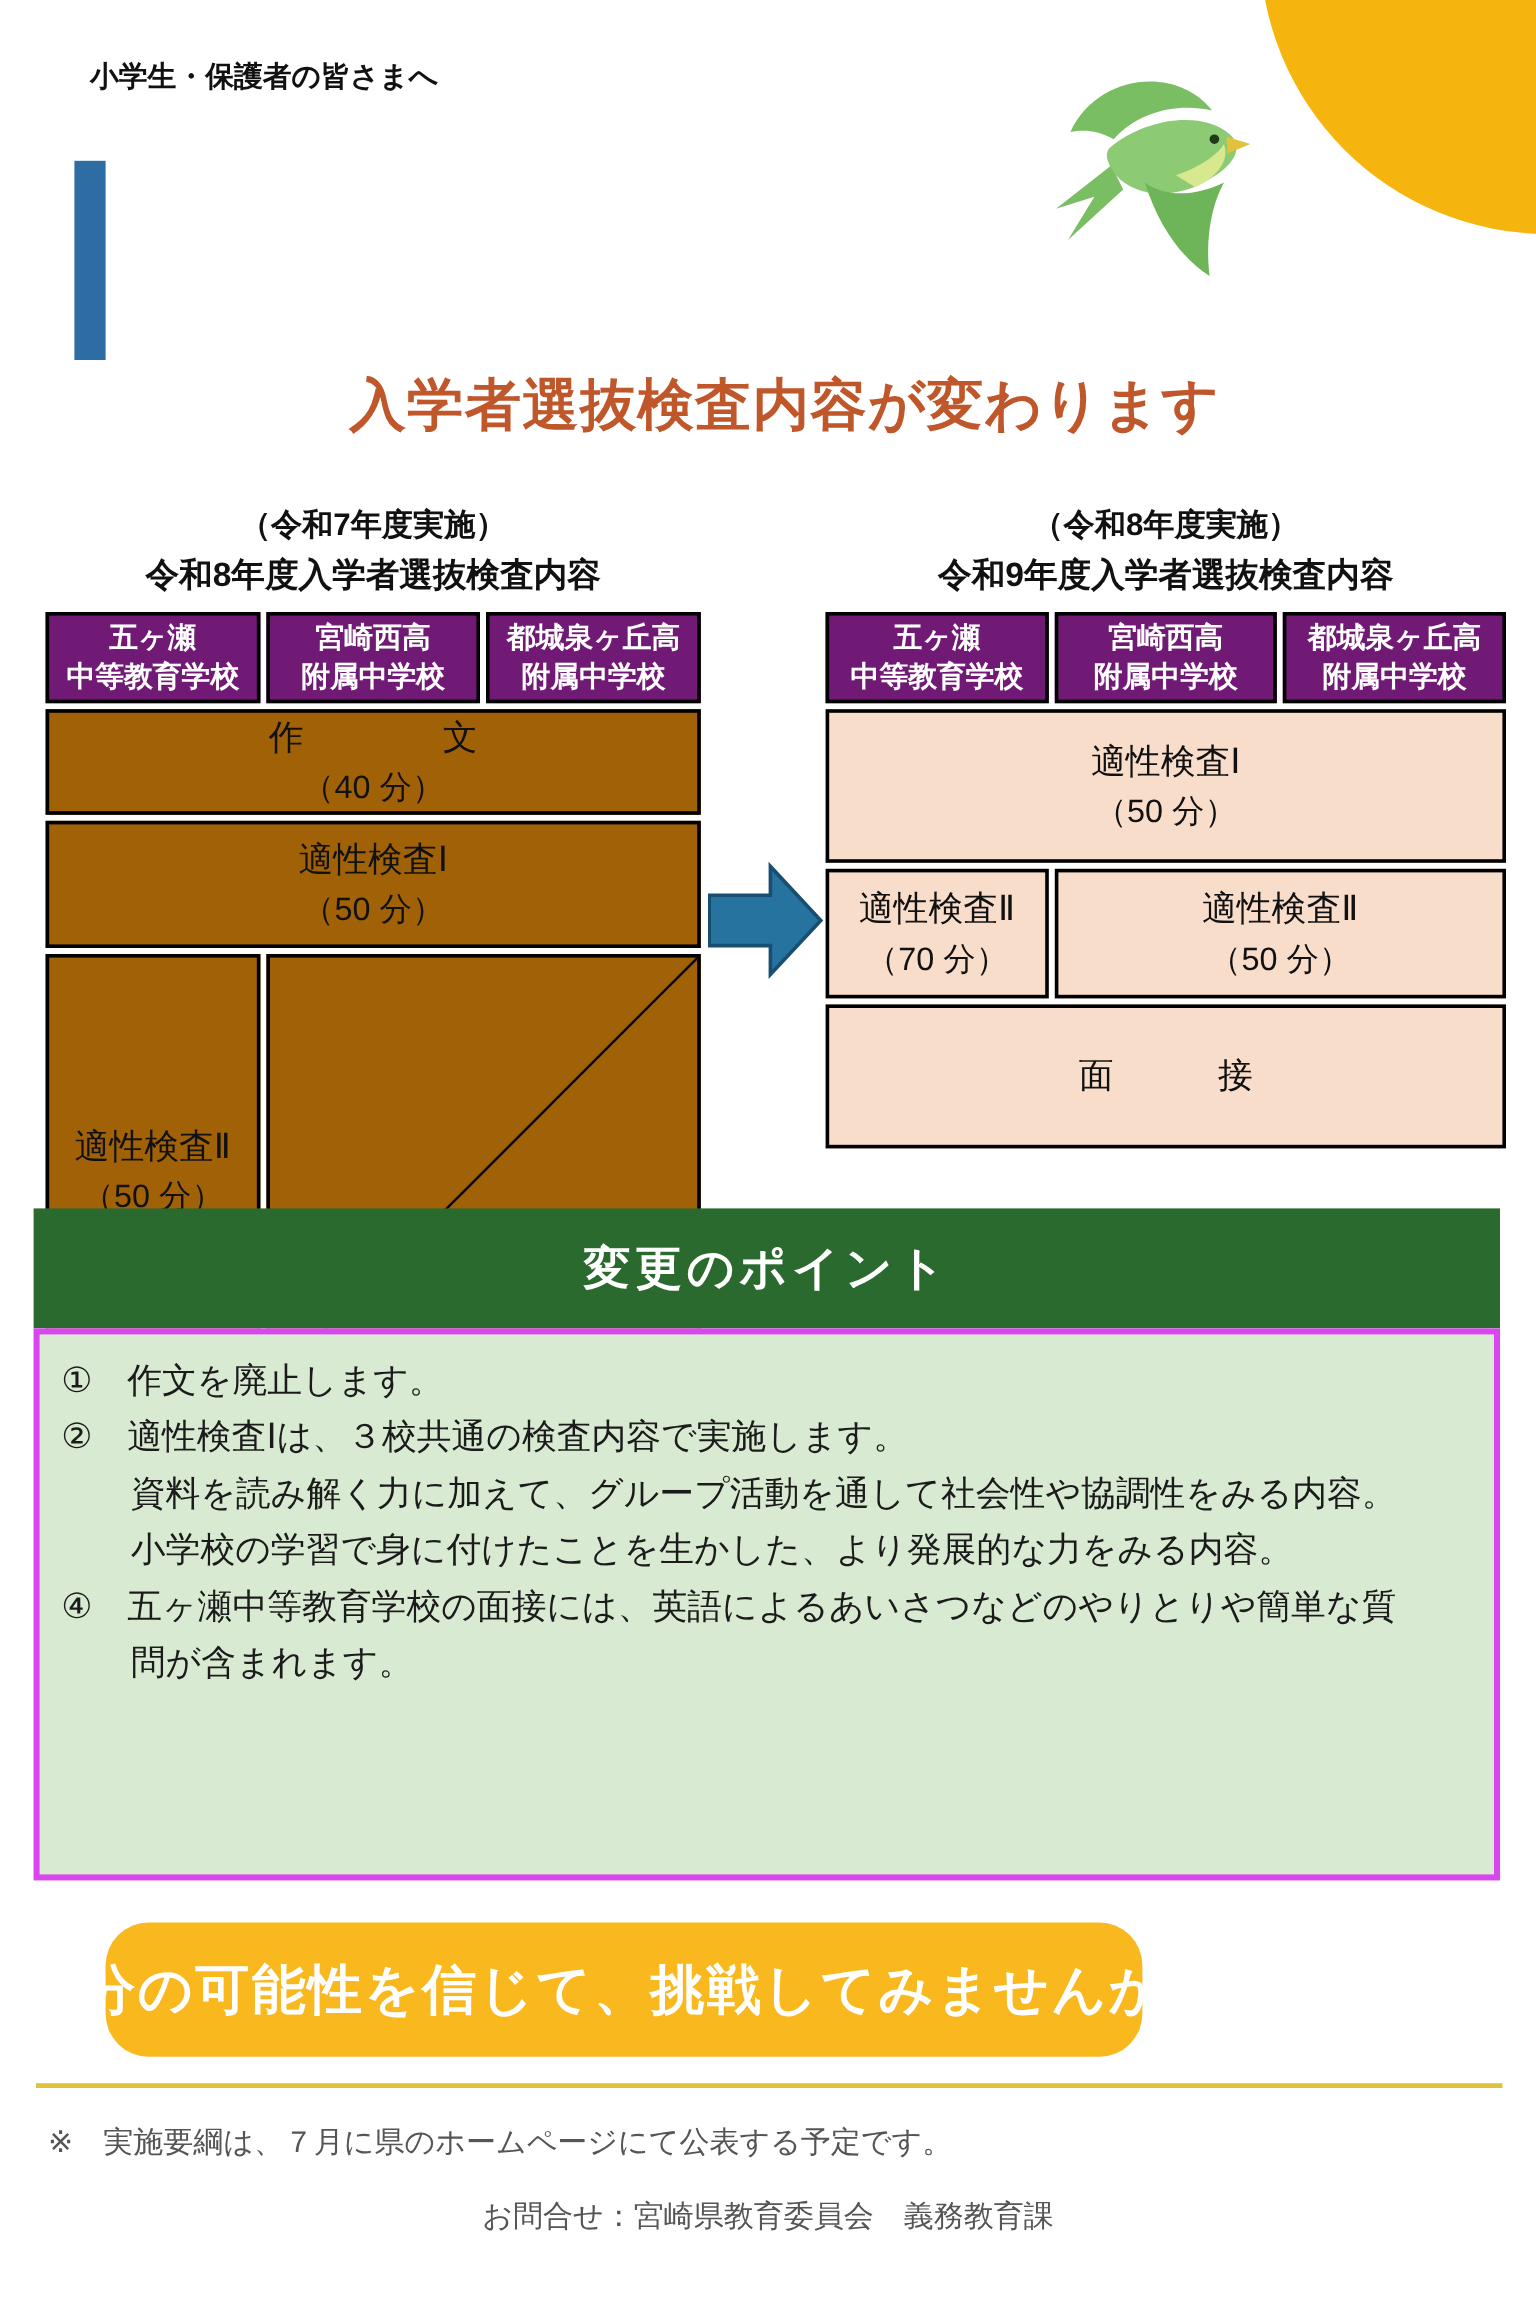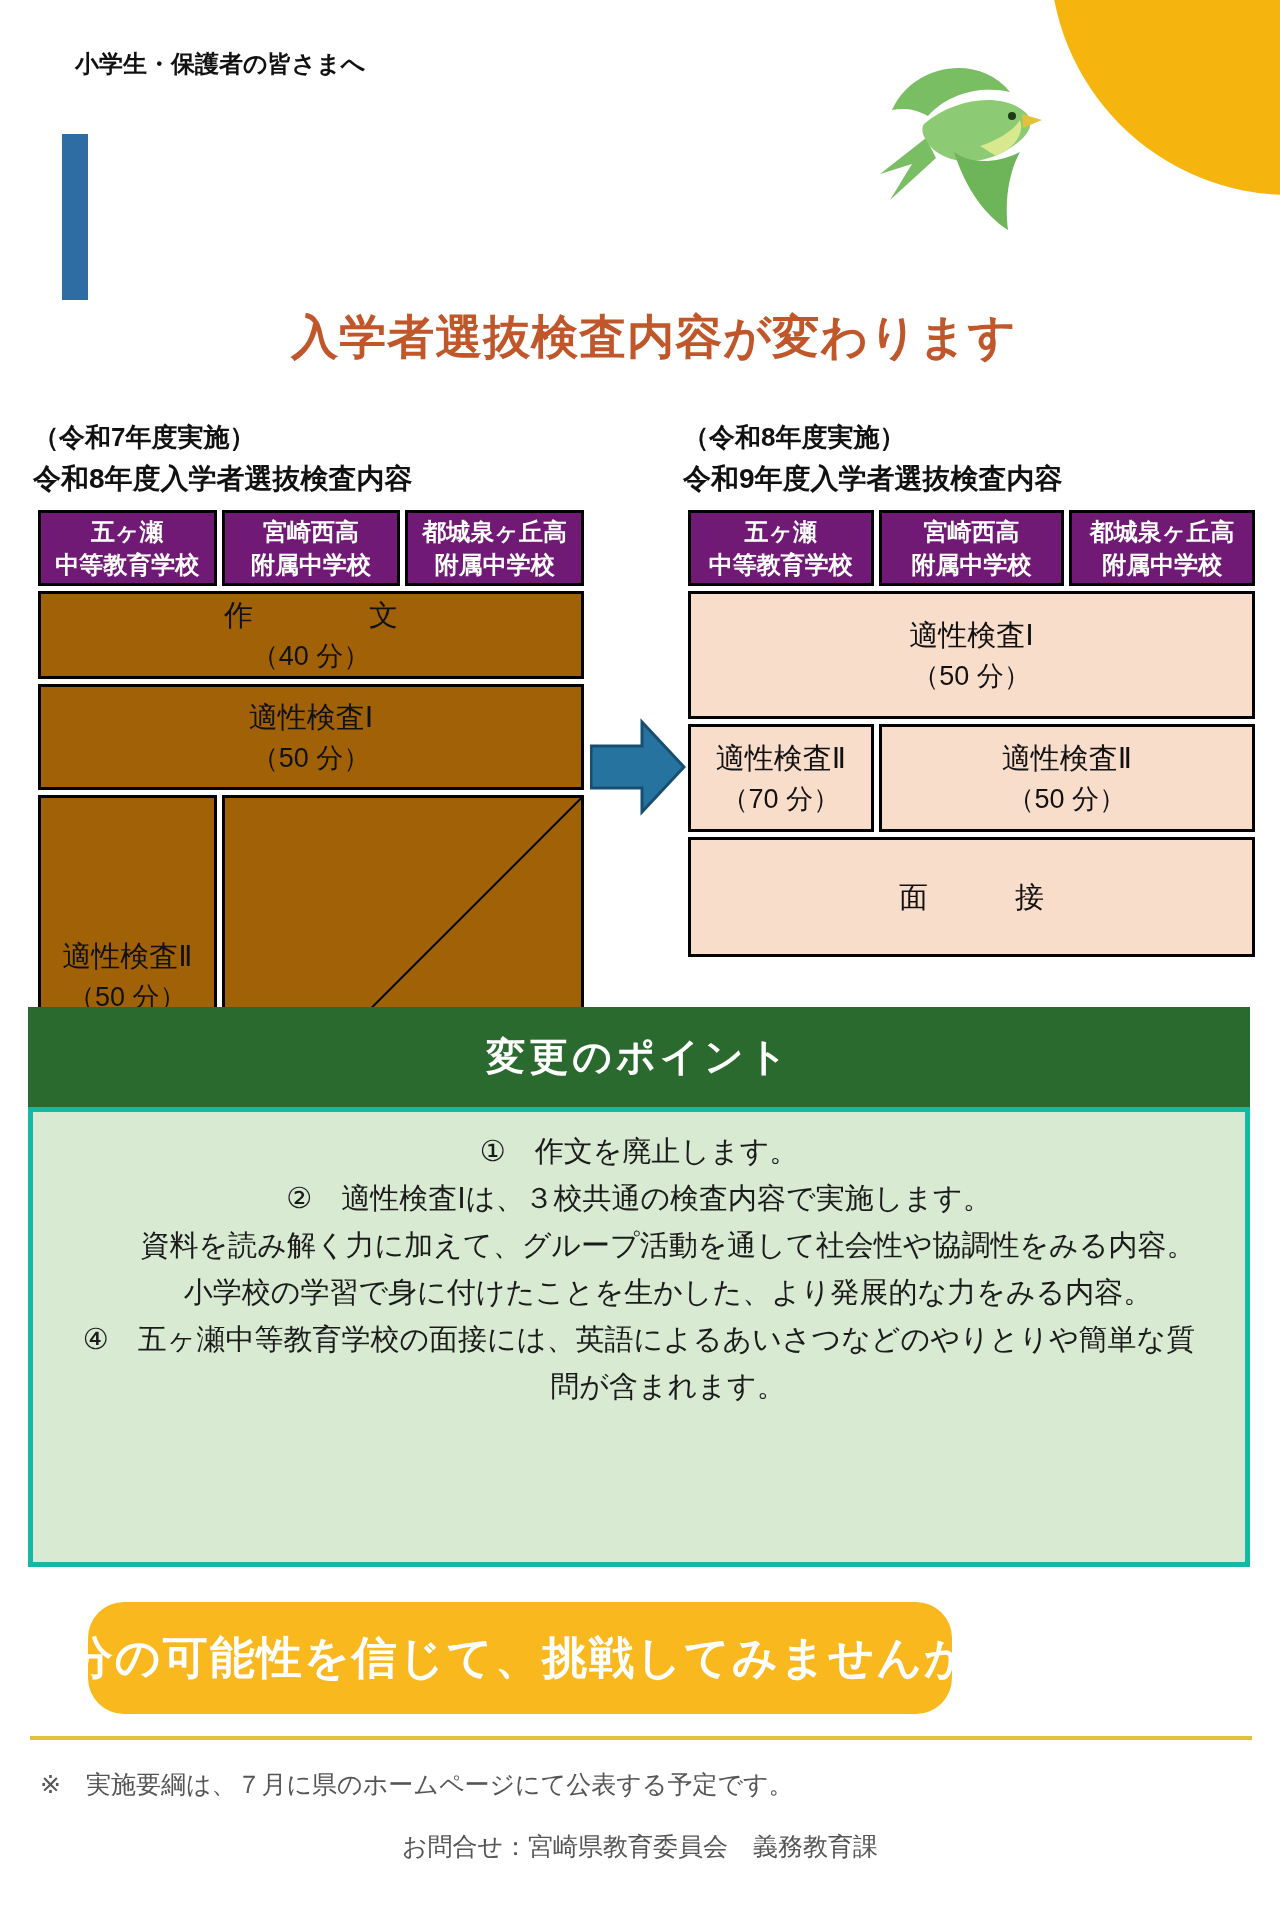--- a/index.html
+++ b/index.html
@@ -15,21 +15,21 @@
 
   
   .audience{left:75px;top:48px;font-size:24px;font-weight:bold;color:#111;}
   .school-bar{left:62px;top:134px;width:26px;height:166px;background:#2E6DA4;}
   .school-names{left:98px;top:128px;}
   .school-names div{font-size:38px;font-weight:bold;color:#2B5AA5;line-height:56px;white-space:nowrap;}
   .main-title{left:0;top:306px;width:1280px;text-align:center;padding-left:28px;box-sizing:border-box;
     font-size:47px;font-weight:bold;color:#C0572B;letter-spacing:1px;white-space:nowrap;}
 
   
-  .cap{text-align:left;font-weight:bold;color:#111;white-space:nowrap;}
+  .cap{text-align:center;font-weight:bold;color:#111;white-space:nowrap;}
   .cap1-left{left:33px;top:420px;width:556px;font-size:26px;}
   .cap2-left{left:33px;top:460px;width:556px;font-size:28px;}
   .cap1-right{left:683px;top:420px;width:577px;font-size:26px;}
   .cap2-right{left:683px;top:460px;width:577px;font-size:28px;}
 
   
   table.tbl{position:absolute;border-collapse:separate;border-spacing:5px;table-layout:fixed;}
   table.tbl-left{left:33px;top:505px;width:556px;}
   table.tbl-right{left:683px;top:505px;width:577px;}
   .tbl th,.tbl td{border:3px solid #000;text-align:center;vertical-align:middle;padding:0;}
@@ -39,22 +39,22 @@
   .cell-name{font-size:29px;line-height:42px;color:#111;}
   .cell-time{font-size:27px;line-height:40px;color:#111;}
   td.diag{position:relative;}
   td.diag svg{display:block;width:100%;height:100%;}
 
   .arrow-wrap{left:590px;top:714px;width:96px;height:106px;}
 
   
   .points-header{left:28px;top:1007px;width:1222px;height:100px;background:#2B6A2E;
     display:flex;align-items:center;justify-content:center;color:#fff;font-size:39px;font-weight:bold;letter-spacing:4px;}
-  .points-box{left:28px;top:1107px;width:1222px;height:460px;background:#D9EAD3;border:5px solid #14b8a6;
-    box-sizing:border-box;padding:16px 18px;text-align:center;}
+  .points-box{left:28px;top:1107px;width:1222px;height:460px;background:#D9EAD3;border:5px solid #d946ef;
+    box-sizing:border-box;padding:16px 18px;}
   .point-line{font-size:29px;line-height:47px;color:#1b1b1b;white-space:pre-wrap;}
 
   
   .banner{left:88px;top:1602px;width:864px;height:112px;background:#F8B81E;border-radius:36px;
     display:flex;align-items:center;justify-content:center;color:#ffffff;font-size:45px;font-weight:bold;letter-spacing:2px;white-space:nowrap;}
   .divider{left:30px;top:1736px;width:1222px;height:4px;background:#DFC23C;}
   .foot-note{left:40px;top:1768px;font-size:25px;color:#555555;white-space:pre-wrap;}
   .foot-contact{left:0;top:1830px;width:1280px;text-align:center;font-size:25px;color:#555555;}
 </style>
 </head>

